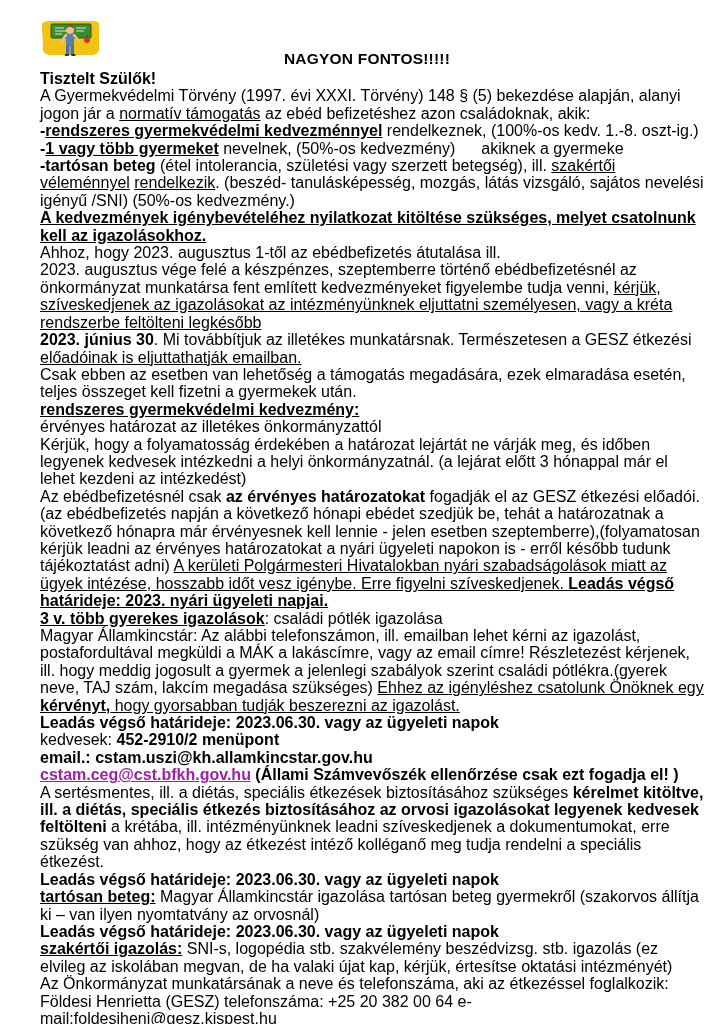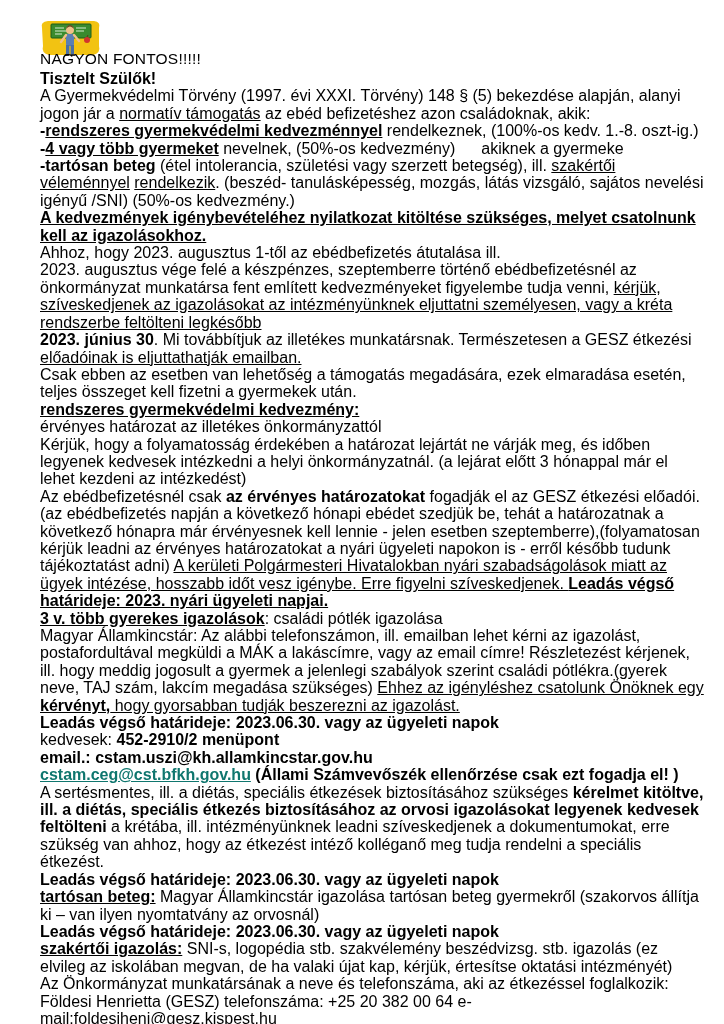--- a/index.html
+++ b/index.html
@@ -37,22 +37,23 @@
     height: 42px;
   }
   .logo svg { display: block; }
 
   
   .doc-title {
     position: absolute;
     left: 0;
     right: 12px;
     top: 36px;
+    text-align: center;
     font-size: 15.5px;
-    font-weight: normal;
+    font-weight: bold;
     letter-spacing: .2px;
   }
 
   
   .body-text {
     position: relative;
     margin-top: 12px;
     font-size: 16px;
     line-height: 17.4px;
   }
@@ -60,21 +61,21 @@
     margin: 0;
     padding: 0;
     text-align: left;
   }
   .b  { font-weight: bold; }
   .u  { text-decoration: underline; }
   .bu { font-weight: bold; text-decoration: underline; text-align: right; }
   .center { text-align: center; }
   .indent-link { padding-left: 56px; }
   .link {
-    color: #0f766e;
+    color: #a21caf;
     font-weight: bold;
     text-decoration: underline;
   }
   .nbsp-gap { display: inline-block; width: 26px; }
 </style>
 </head>
 <body>
 
 <div class="page">
 
@@ -115,21 +116,21 @@
     <p>
       <span>A Gyermekvédelmi Törvény (1997. évi XXXI. Törvény) 148 § (5) bekezdése alapján, alanyi jogon jár a</span>
       <span class="u">normatív támogatás</span><span> az ebéd befizetéshez azon családoknak, akik:</span>
     </p>
 
     <p>
       <span class="b">-</span><span class="bu">rendszeres gyermekvédelmi kedvezménnyel</span><span> rendelkeznek, (100%-os kedv. 1.-8. oszt-ig.)</span>
     </p>
 
     <p>
-      <span class="b">-</span><span class="bu">4 vagy több gyermeket</span><span> nevelnek,  (50%-os kedvezmény)</span><span class="nbsp-gap"></span><span>akiknek a gyermeke</span>
+      <span class="b">-</span><span class="bu">1 vagy több gyermeket</span><span> nevelnek,  (50%-os kedvezmény)</span><span class="nbsp-gap"></span><span>akiknek a gyermeke</span>
     </p>
 
     <p>
       <span class="b">-</span><span class="b">tartósan beteg</span><span> (étel intolerancia, születési vagy szerzett betegség), ill. </span><span class="u">szakértői véleménnyel</span>
       <span class="u">rendelkezik</span><span>. (beszéd- tanulásképesség, mozgás, látás vizsgáló, sajátos nevelési igényű /SNI) (50%-os kedvezmény.)</span>
     </p>
 
     <p class="bu">A kedvezmények igénybevételéhez nyilatkozat kitöltése szükséges, melyet csatolnunk kell az igazolásokhoz.</p>
 
     <p>Ahhoz, hogy 2023. augusztus 1-től  az ebédbefizetés átutalása ill.</p>

